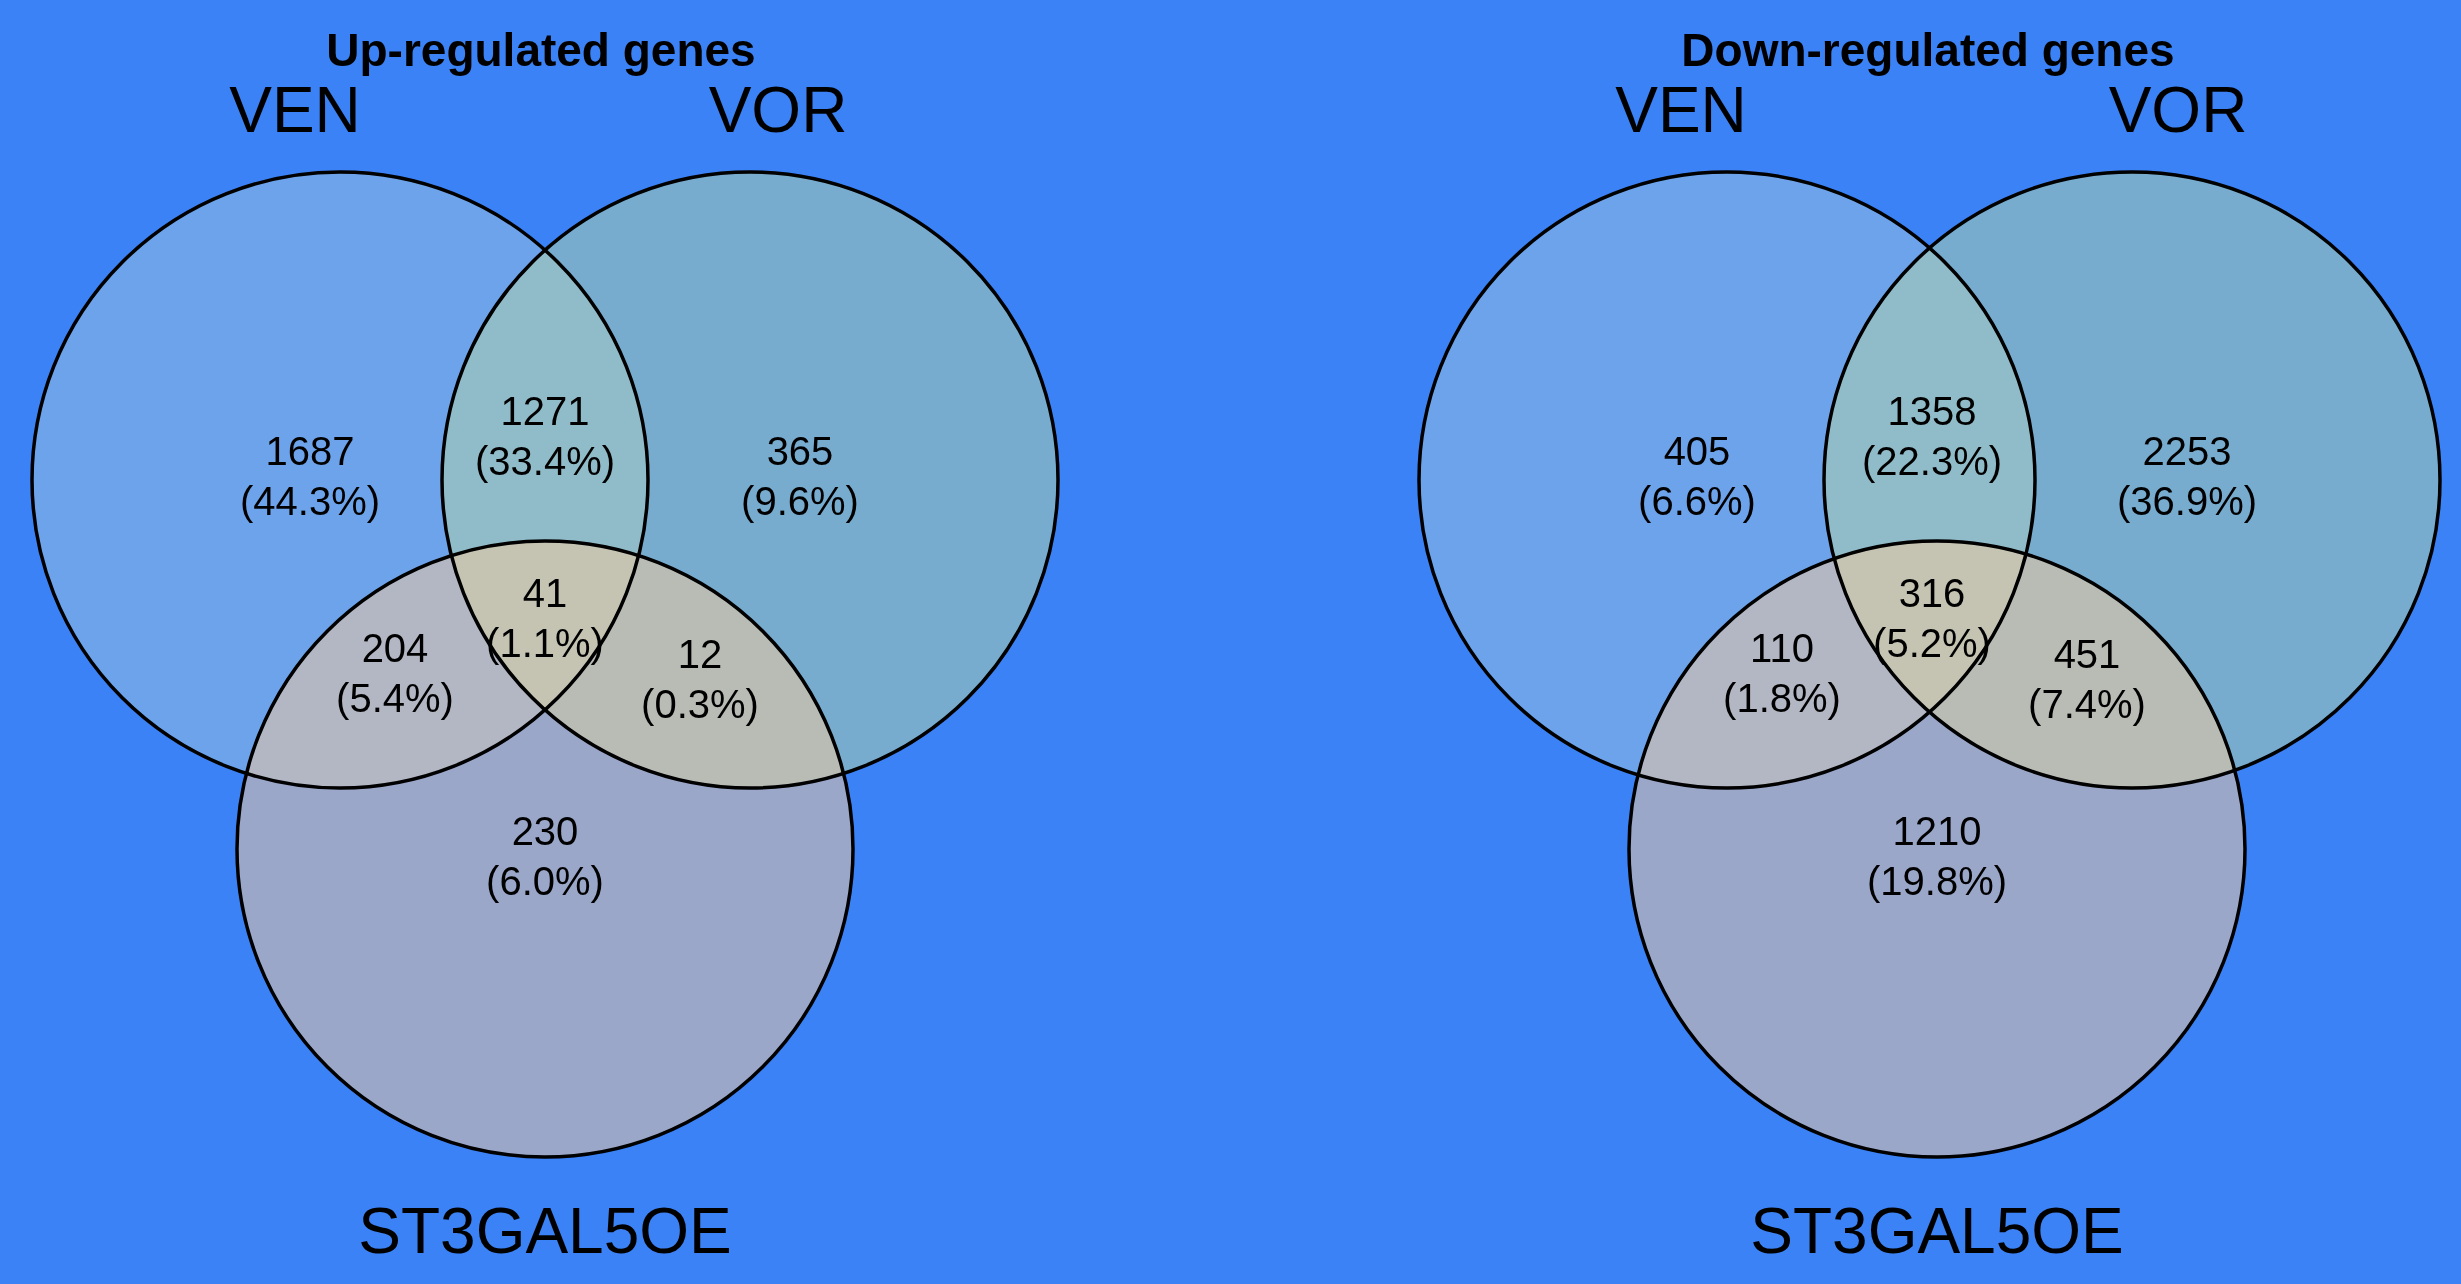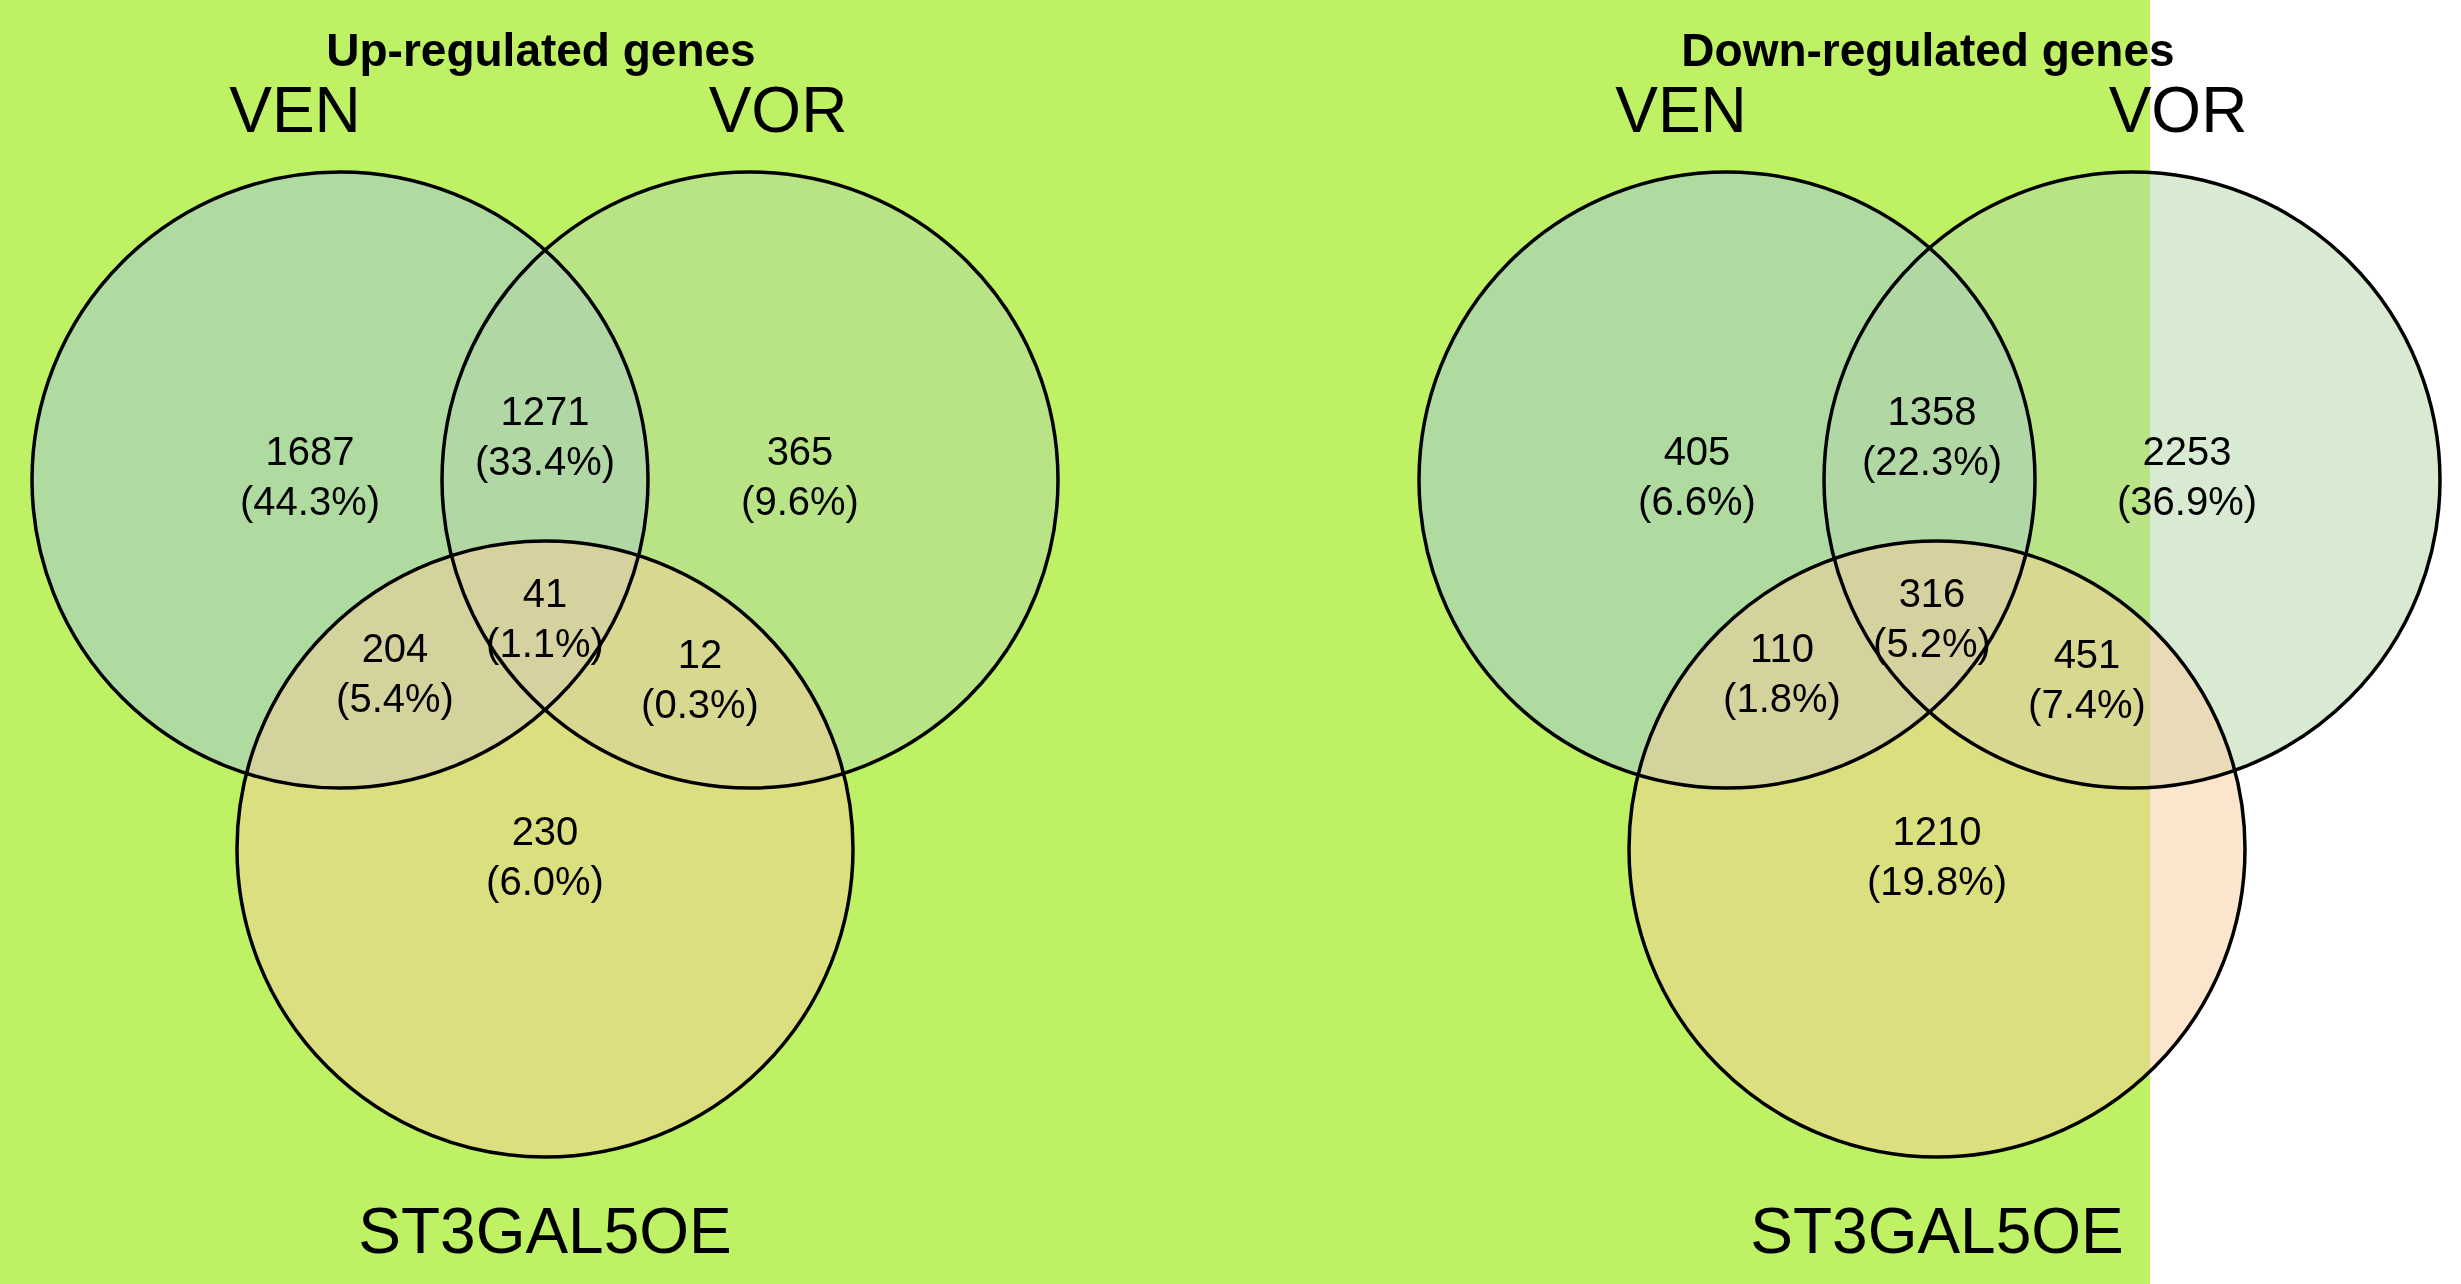--- a/index.html
+++ b/index.html
@@ -2,23 +2,23 @@
 <html><head>
 <meta charset="utf-8">
 <style>
   html, body {
     margin: 0;
     padding: 0;
     background: #ffffff;
   }
   .canvas {
     position: relative;
-    width: 2150px;
+    width: 2461px;
     height: 1284px;
-    background: #bef264;
+    background: #3b82f6;
     font-family: "Liberation Sans", "DejaVu Sans", sans-serif;
   }
   .venn-svg {
     position: absolute;
     top: 0;
   }
   .venn-svg.left  { left: 0; }
   .venn-svg.right { left: 1231px; }
 
   .fill-circle   { stroke: none; fill-opacity: 0.5; }

